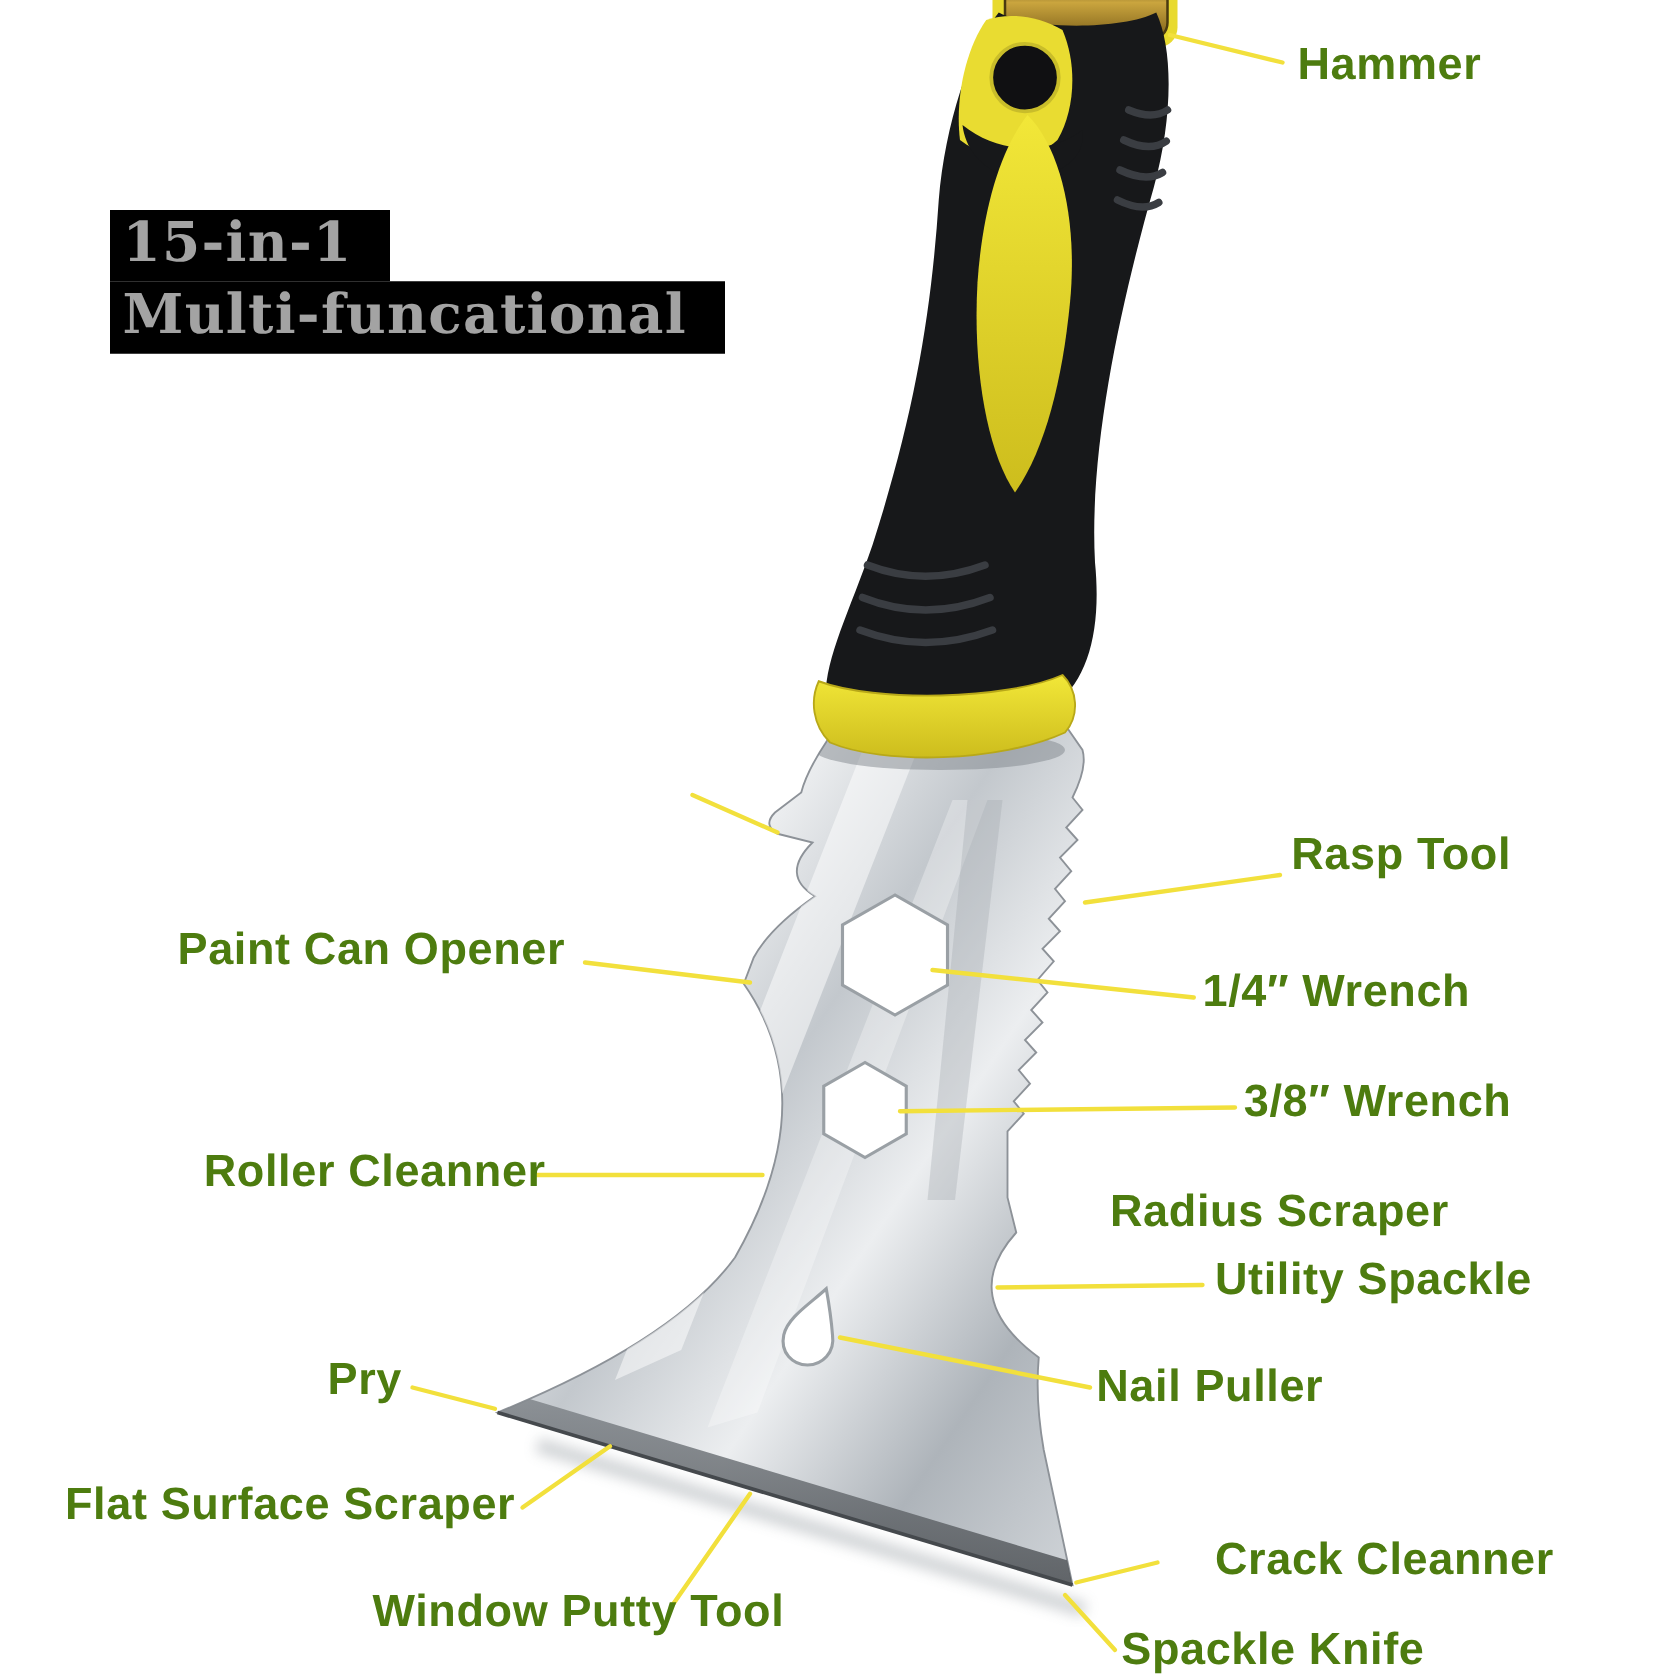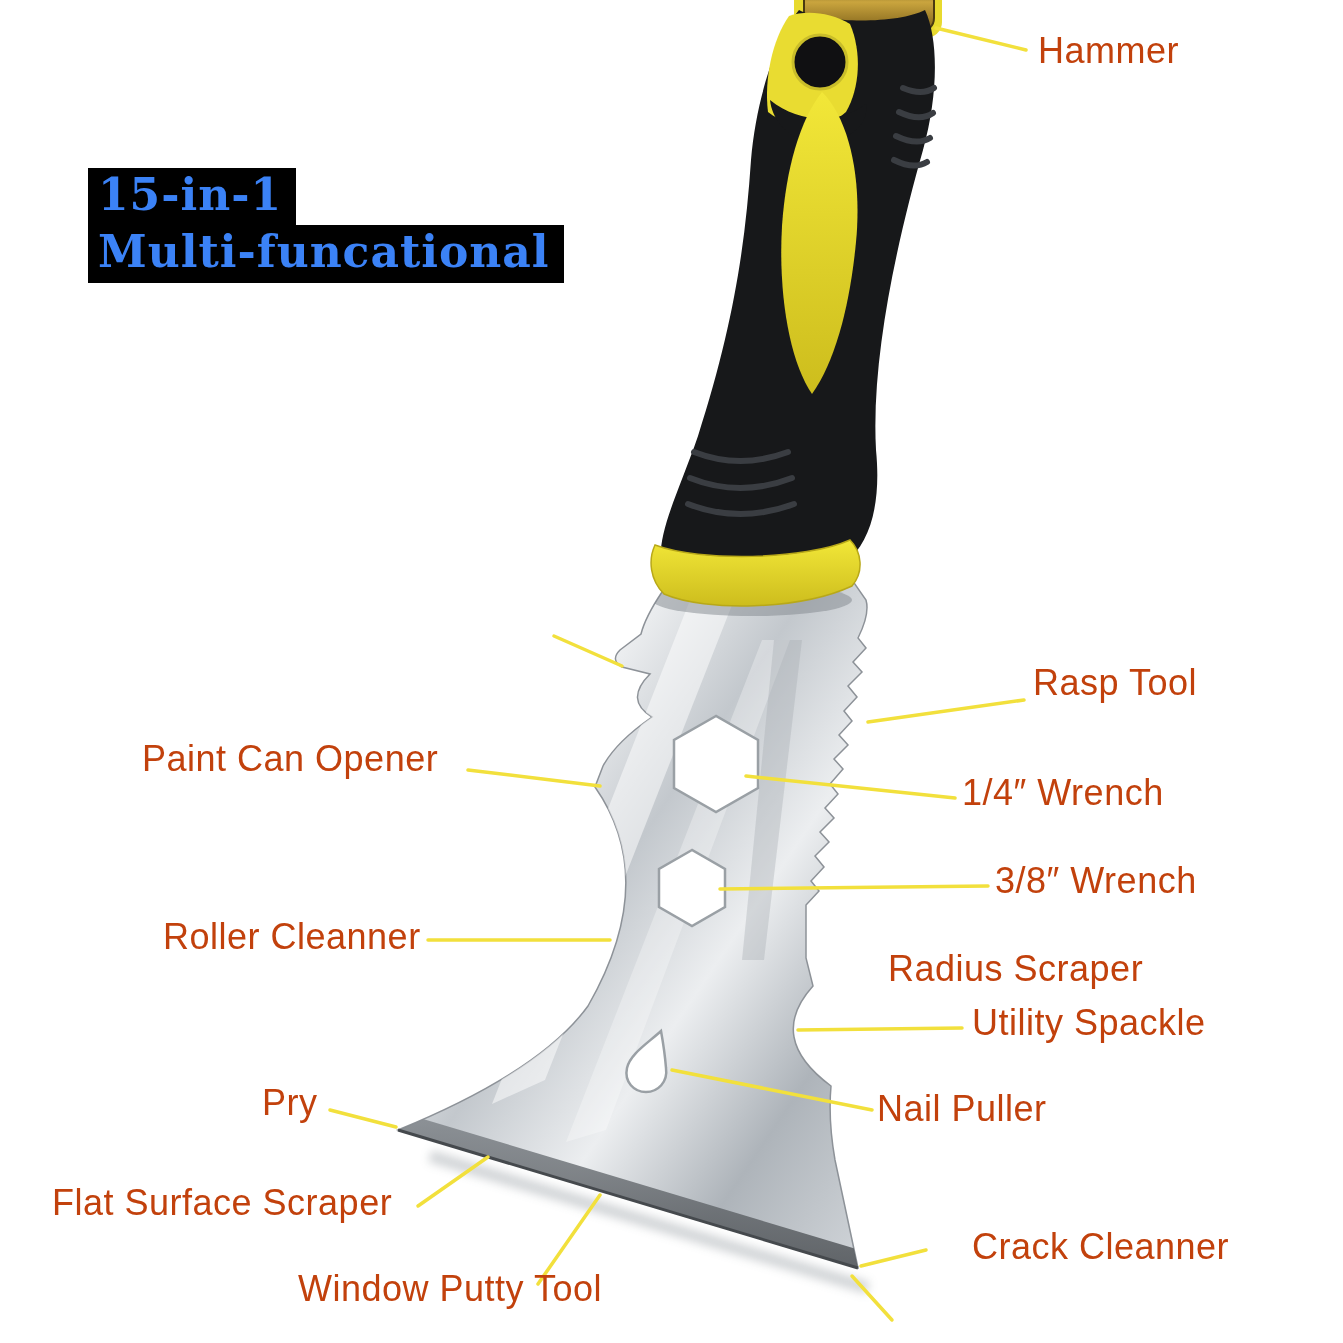--- a/index.html
+++ b/index.html
@@ -1,23 +1,23 @@
 <!DOCTYPE html>
 <html><head>
 <meta charset="utf-8">
 <style>
   html,body{margin:0;padding:0;background:#fff;}
   .stage{position:relative;width:1343px;height:1343px;background:#ffffff;overflow:hidden;
          font-family:"Liberation Sans",sans-serif;}
   .stage svg{position:absolute;left:0;top:0;}
-  .label{position:absolute;font-size:36px;font-weight:400;color:#c2410c;white-space:nowrap;
+  .label{position:absolute;font-size:36px;font-weight:700;color:#4d7c0f;white-space:nowrap;
          letter-spacing:0.5px;z-index:5;}
   .badge{position:absolute;z-index:6;}
-  .badge-line{display:table;background:#000;color:#3b82f6;font-family:"DejaVu Serif",serif;
-              font-weight:bold;font-size:44px;line-height:1.12;padding:2px 14px 6px 10px;
+  .badge-line{display:table;background:#000;color:#a3a3a3;font-family:"DejaVu Serif",serif;
+              font-weight:bold;font-size:44px;line-height:1.12;padding:2px 30px 6px 10px;
               letter-spacing:1px;}
 </style>
 </head>
 <body>
 
 <div class="stage">
 
   <svg width="1343" height="1343" viewBox="0 0 1343 1343">
     <defs>
       <linearGradient id="steel" x1="0" y1="0" x2="1" y2="1">
@@ -129,14 +129,15 @@
   <div class="label" style="left:962px;top:772px">1/4″ Wrench</div>
   <div class="label" style="left:995px;top:860px">3/8″ Wrench</div>
   <div class="label" style="left:163px;top:916px">Roller Cleanner</div>
   <div class="label" style="left:888px;top:948px">Radius Scraper</div>
   <div class="label" style="left:972px;top:1002px">Utility Spackle</div>
   <div class="label" style="left:262px;top:1082px">Pry</div>
   <div class="label" style="left:877px;top:1088px">Nail Puller</div>
   <div class="label" style="left:52px;top:1182px">Flat Surface Scraper</div>
   <div class="label" style="left:972px;top:1226px">Crack Cleanner</div>
   <div class="label" style="left:298px;top:1268px">Window Putty Tool</div>
+  <div class="label" style="left:897px;top:1298px">Spackle Knife</div>
 
 </div>
 
 </body></html>

